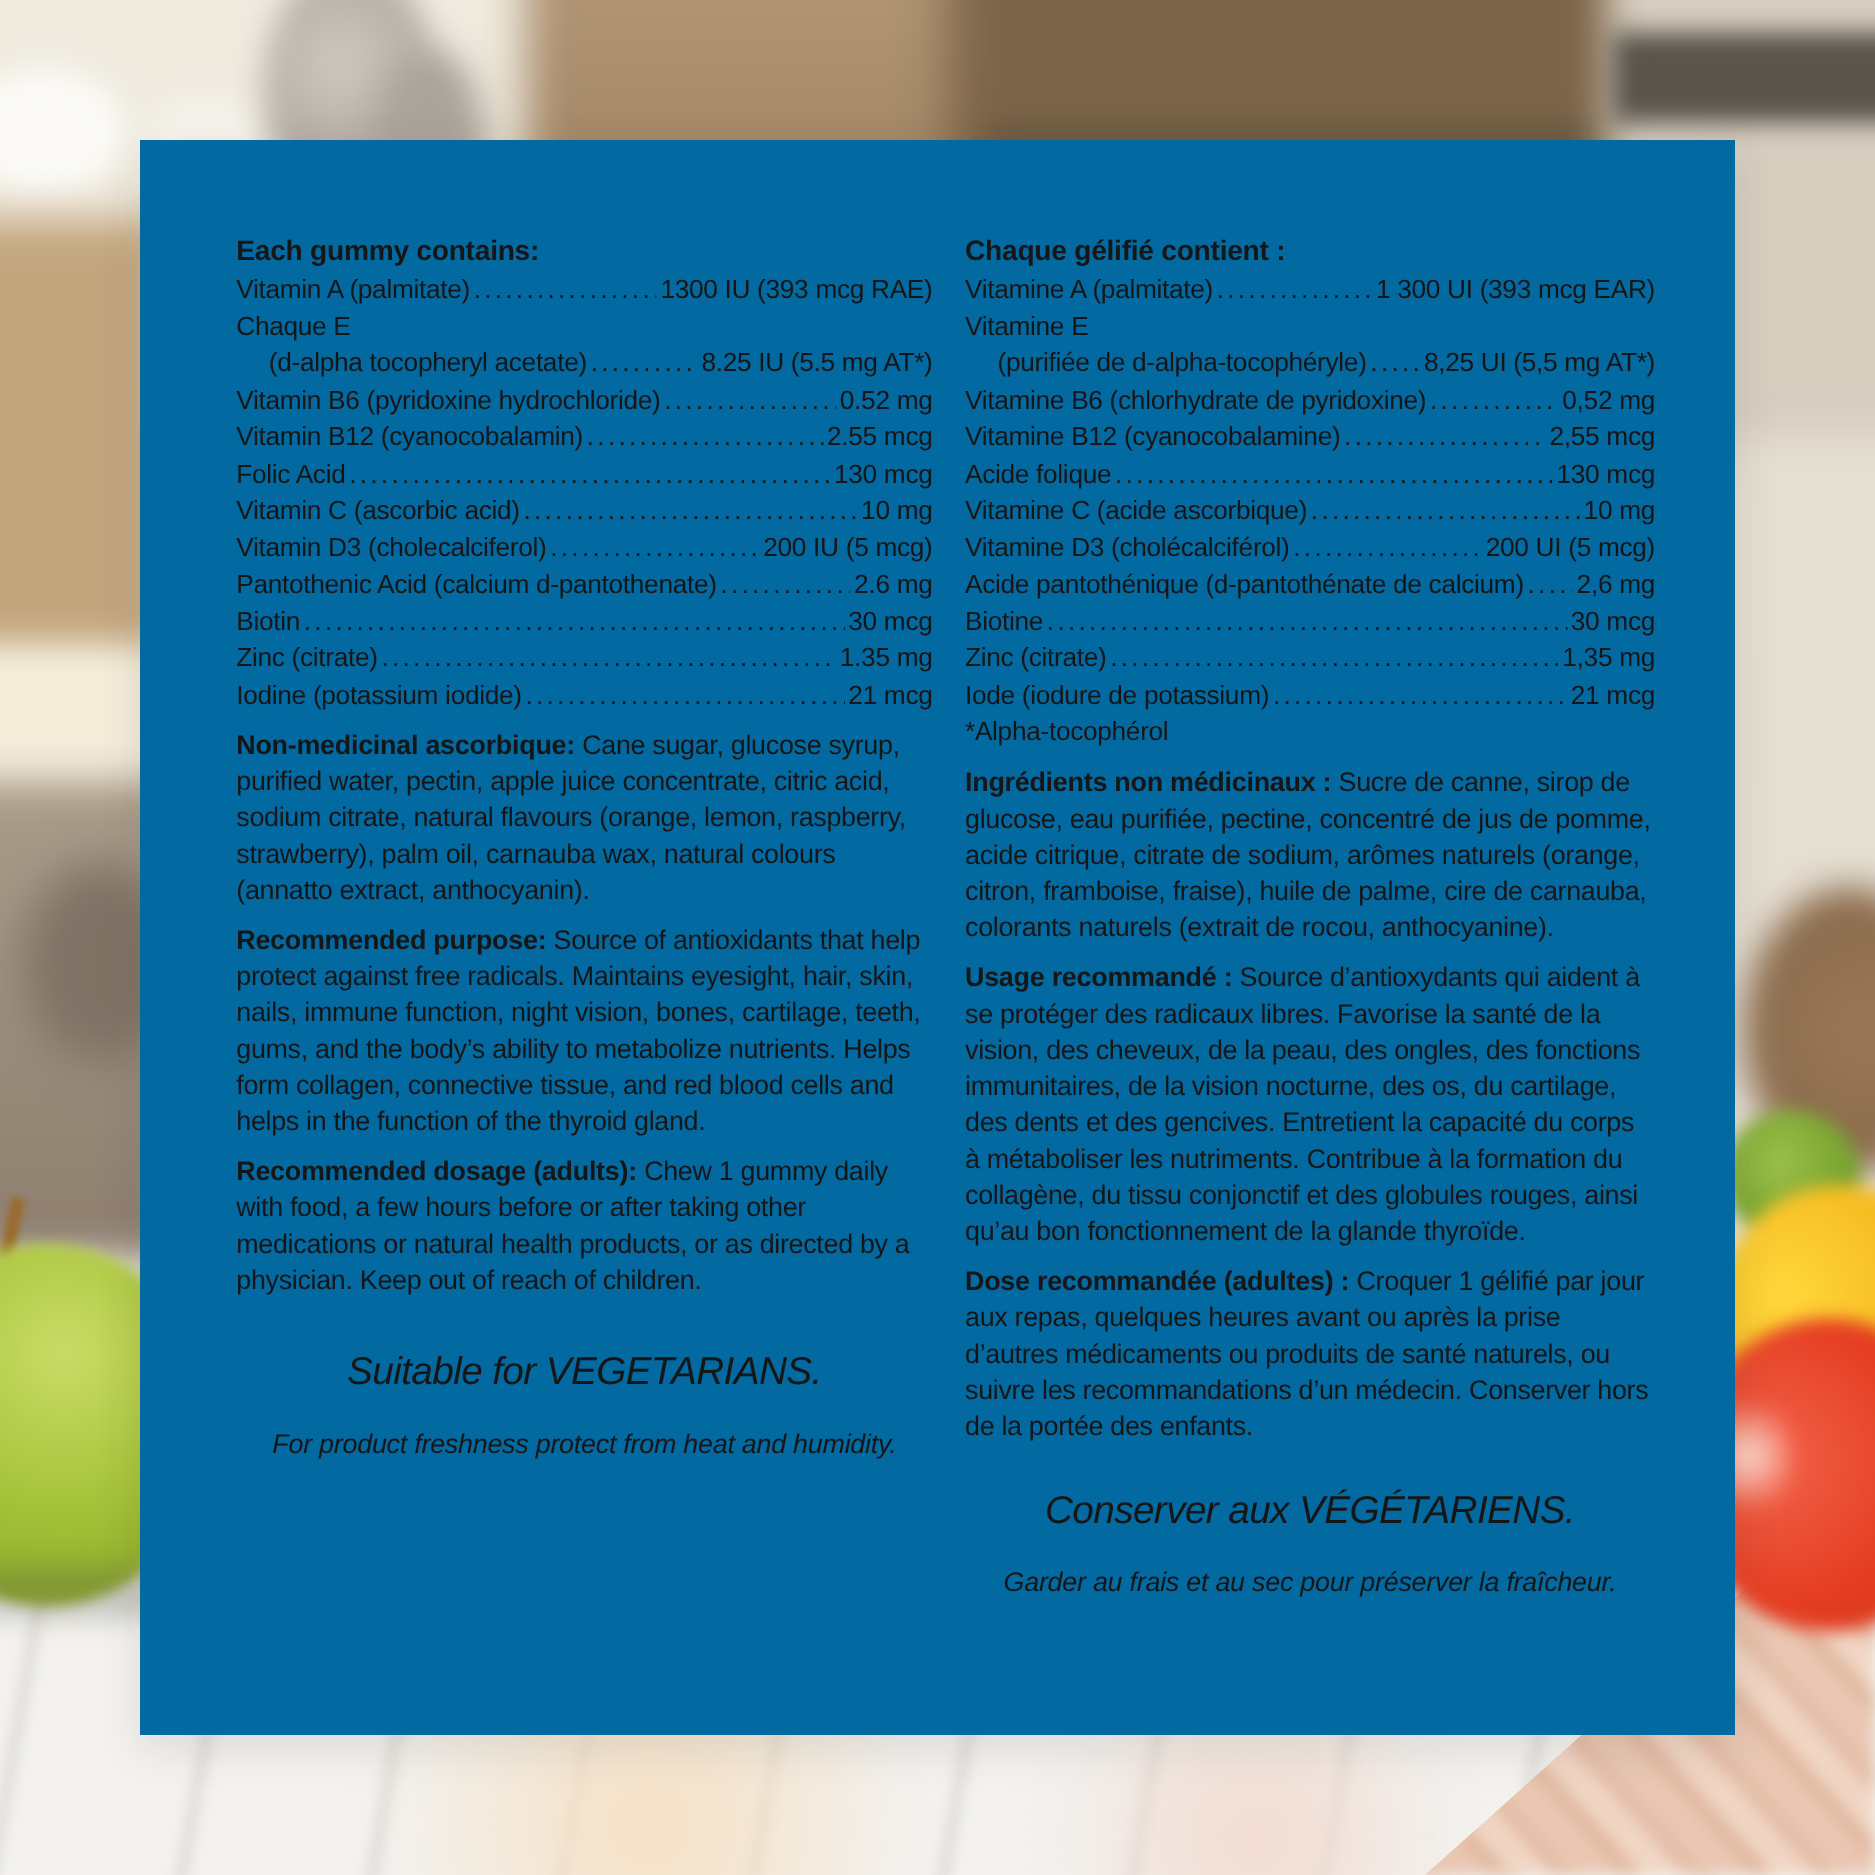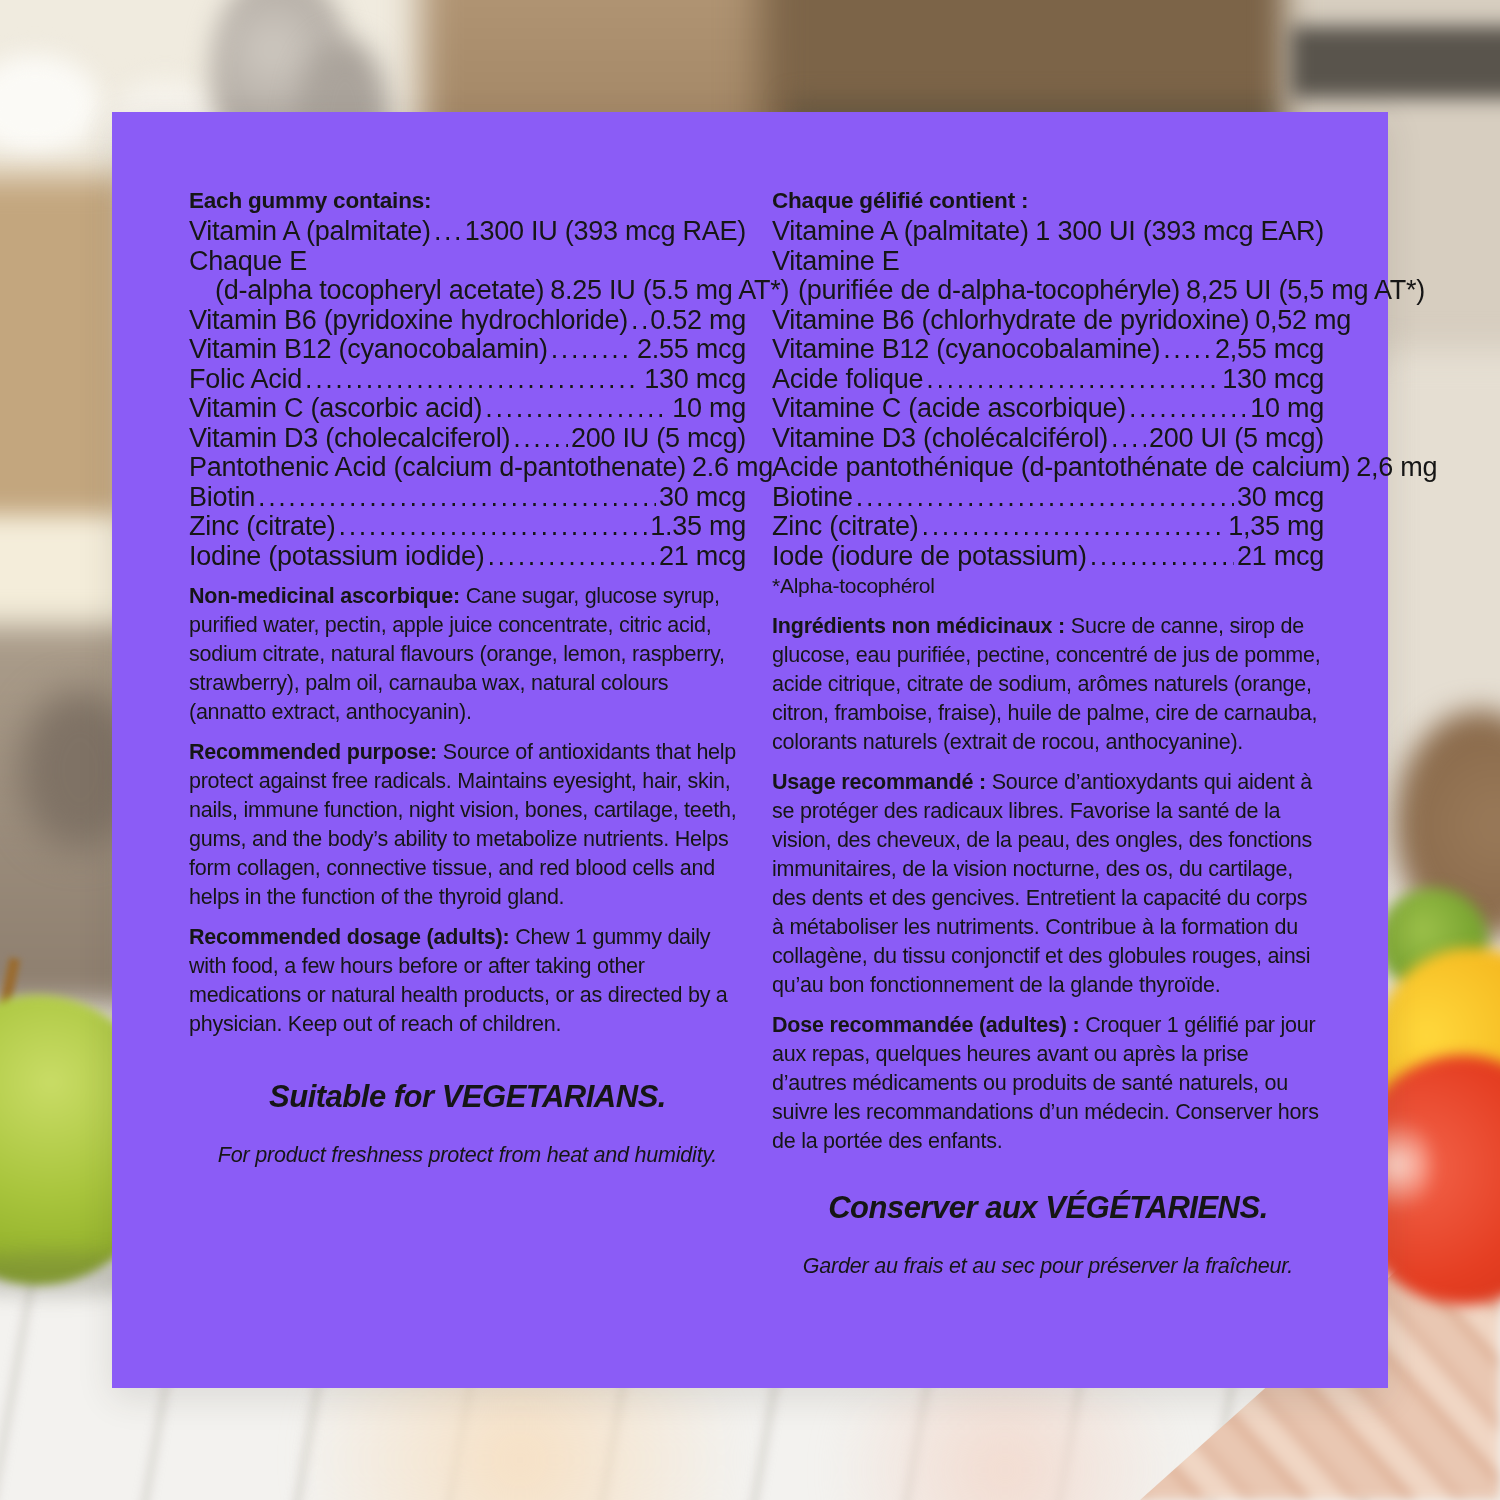--- a/index.html
+++ b/index.html
@@ -50,36 +50,36 @@
   .bg-pepper-red-hl{left:1362px;top:1110px;width:70px;height:110px;border-radius:50%;
     background:radial-gradient(circle,rgba(255,230,220,.95) 0%,rgba(255,230,220,0) 70%);filter:blur(8px);}
   .bg-apple-shadow{left:-70px;top:1252px;width:250px;height:44px;border-radius:50%;
     background:rgba(95,95,75,.28);filter:blur(10px);}
   .bg-apple{left:-95px;top:995px;width:265px;height:290px;border-radius:50%;
     background:radial-gradient(circle at 55% 30%,#c9dc66 0%,#a9c53d 45%,#8fae28 80%,#7fa021 100%);filter:blur(5px);}
   .bg-apple-stem{left:4px;top:958px;width:11px;height:52px;background:#9a6b2f;transform:rotate(12deg);filter:blur(3px);}
   
   #label-card{
     position:absolute;left:112px;top:112px;width:1276px;height:1276px;
-    background:#8b5cf6;box-shadow:0 10px 34px rgba(60,50,40,.12);
+    background:#0369a1;box-shadow:0 10px 34px rgba(60,50,40,.12);
   }
   .col{position:absolute;top:74px;color:#161616;}
   #col-en{left:77px;width:557px;}
   #col-fr{left:660px;width:552px;}
   .list-heading{font-size:22.5px;font-weight:bold;letter-spacing:-.2px;line-height:30px;margin-bottom:1px;}
-  .irow{display:flex;align-items:flex-start;font-size:27px;line-height:29.5px;letter-spacing:-.25px;}
+  .irow{display:flex;align-items:flex-start;font-size:21px;line-height:29.5px;letter-spacing:-.25px;}
   .irow .iname{white-space:nowrap;}
   .irow.indent .iname{padding-left:26px;}
   .leader{flex:1;min-width:0;overflow:hidden;white-space:nowrap;margin:0 3px;}
   .leader::before{content:"...................................................................................";letter-spacing:2.6px;}
   .irow .ival{white-space:nowrap;}
   .footnote{font-size:21px;line-height:29.5px;letter-spacing:-.25px;}
   .para{font-size:21.5px;line-height:29px;letter-spacing:-.25px;margin:11px 0 0 0;}
   .para b{letter-spacing:-.2px;}
-  .veg-line{font-size:31px;font-weight:bold;font-style:italic;text-align:center;letter-spacing:-.5px;margin-top:40px;}
+  .veg-line{font-size:31px;font-weight:normal;font-style:italic;text-align:center;letter-spacing:-.5px;margin-top:40px;}
   .fresh-line{font-size:21.5px;font-style:italic;text-align:center;letter-spacing:-.2px;margin-top:28px;}
   #col-fr .veg-line{margin-top:34px;}
 </style>
 </head>
 <body>
 
 <div class="bg bg-topleft"></div>
 <div class="bg bg-cup1"></div>
 <div class="bg bg-cup2"></div>
 <div class="bg bg-kettle"></div>

